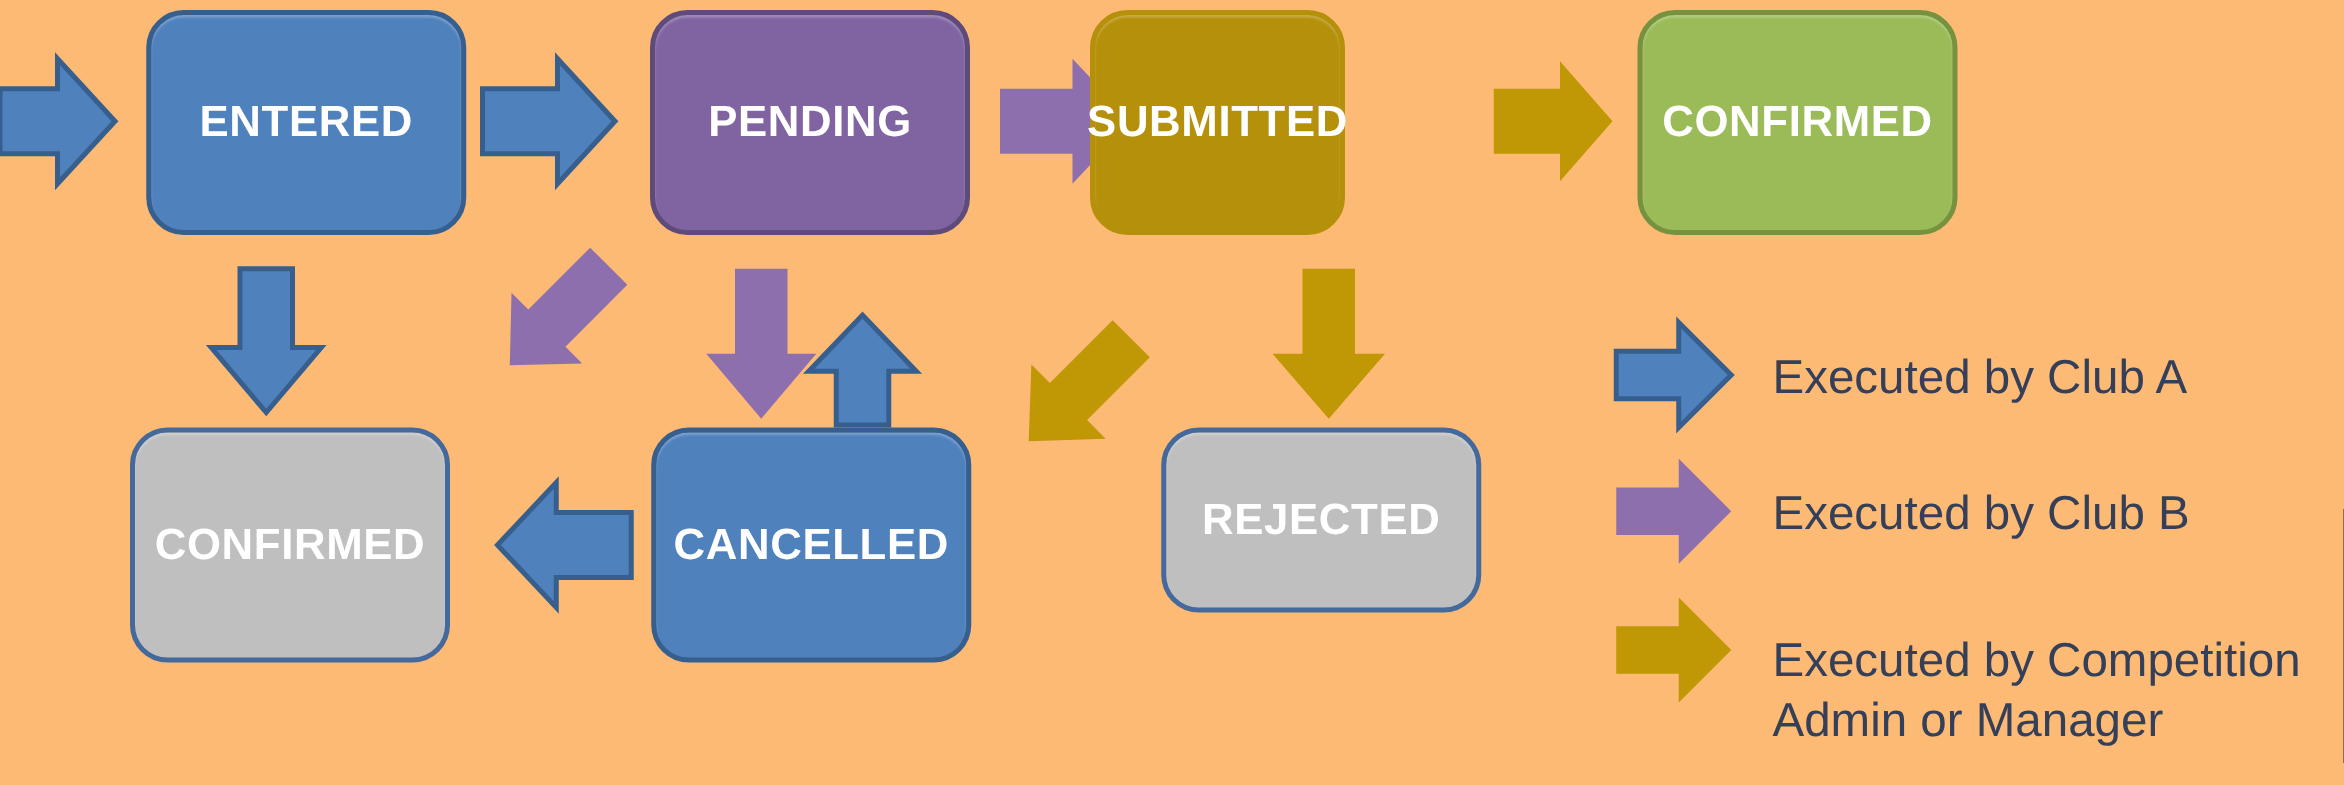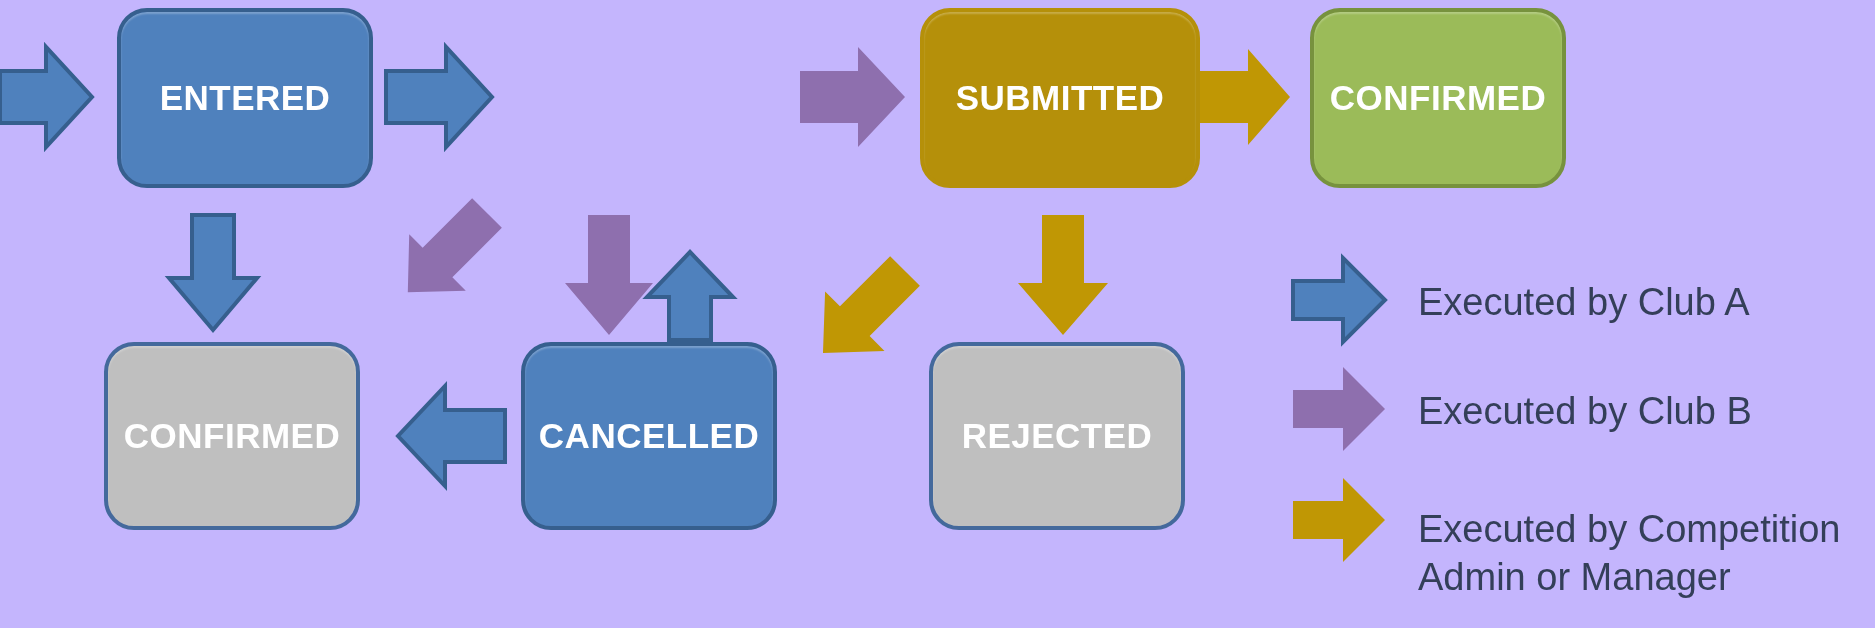--- a/index.html
+++ b/index.html
@@ -34,21 +34,21 @@
     line-height:48px;
     font-weight:normal;
   }
   .legend-row-1{top:278px;width:520px;}
   .legend-row-2{top:387px;width:520px;}
   .legend-row-3{top:505px;width:460px;}
 </style>
 </head>
 <body>
 
-<div id="stage" style="background: #c4b5fd;">
+<div id="stage" style="background: #fdba74;">
 
   <svg id="arrow-layer" width="1875" height="628" viewBox="0 0 1875 628">
       <polygon points="0,-26 46,-26 46,-50 92,0 46,50 46,26 0,26" transform="translate(0,97) rotate(0)" fill="#4f81bd" stroke="#365f8e" stroke-width="4"></polygon>
       <polygon points="0,-26 60,-26 60,-50 106,0 60,50 60,26 0,26" transform="translate(386,97) rotate(0)" fill="#4f81bd" stroke="#365f8e" stroke-width="4"></polygon>
       <polygon points="0,-26 58,-26 58,-50 105,0 58,50 58,26 0,26" transform="translate(800,97) rotate(0)" fill="#8e6fae"></polygon>
       <polygon points="0,-26 53,-26 53,-48 95,0 53,48 53,26 0,26" transform="translate(1195,97) rotate(0)" fill="#c09704"></polygon>
       <polygon points="0,-21 63,-21 63,-44 115,0 63,44 63,21 0,21" transform="translate(213,215) rotate(90)" fill="#4f81bd" stroke="#365f8e" stroke-width="4"></polygon>
       <polygon points="0,-21 70,-21 70,-40 112,0 70,40 70,21 0,21" transform="translate(487,213) rotate(135)" fill="#8e6fae"></polygon>
       <polygon points="0,-21 68,-21 68,-44 120,0 68,44 68,21 0,21" transform="translate(609,215) rotate(90)" fill="#8e6fae"></polygon>
       <polygon points="0,-21 43,-21 43,-43 88,0 43,43 43,21 0,21" transform="translate(690,340) rotate(-90)" fill="#4f81bd" stroke="#365f8e" stroke-width="4"></polygon>
@@ -56,33 +56,36 @@
       <polygon points="0,-21 68,-21 68,-45 120,0 68,45 68,21 0,21" transform="translate(1063,215) rotate(90)" fill="#c09704"></polygon>
       <polygon points="0,-26 60,-26 60,-50 107,0 60,50 60,26 0,26" transform="translate(505,436) rotate(180)" fill="#4f81bd" stroke="#365f8e" stroke-width="4"></polygon>
       <polygon points="0,-19 50,-19 50,-42 92,0 50,42 50,19 0,19" transform="translate(1293,300) rotate(0)" fill="#4f81bd" stroke="#365f8e" stroke-width="4"></polygon>
       <polygon points="0,-19 50,-19 50,-42 92,0 50,42 50,19 0,19" transform="translate(1293,409) rotate(0)" fill="#8e6fae"></polygon>
       <polygon points="0,-19 50,-19 50,-42 92,0 50,42 50,19 0,19" transform="translate(1293,520) rotate(0)" fill="#c09704"></polygon>
     </svg>
 
   <div class="state" style="left: 117px; top: 8px; width: 256px; height: 180px; background: rgb(79, 129, 189); border-color: rgb(54, 95, 142);">
     <span class="state-label" style="color: rgb(255, 255, 255);">ENTERED</span>
   </div>
-  <div class="state" style="left: 920px; top: 8px; width: 280px; height: 180px; background: rgb(181, 144, 10); border-color: rgb(181, 144, 10); align-items: center;">
+  <div class="state" style="left: 520px; top: 8px; width: 256px; height: 180px; background: rgb(128, 100, 162); border-color: rgb(95, 75, 121);">
+    <span class="state-label" style="color: rgb(255, 255, 255);">PENDING</span>
+  </div>
+  <div class="state" style="left: 872px; top: 8px; width: 204px; height: 180px; background: rgb(181, 144, 10); border-color: rgb(181, 144, 10); align-items: center;">
     <span class="state-label" style="color: rgb(255, 255, 255);">SUBMITTED</span>
   </div>
   <div class="state" style="left: 1310px; top: 8px; width: 256px; height: 180px; background: rgb(155, 187, 89); border-color: rgb(119, 146, 62);">
     <span class="state-label" style="color: rgb(255, 255, 255);">CONFIRMED</span>
   </div>
   <div class="state" style="left: 104px; top: 342px; width: 256px; height: 188px; background: rgb(191, 191, 191); border-color: rgb(68, 105, 156);">
     <span class="state-label" style="color: rgb(255, 255, 255);">CONFIRMED</span>
   </div>
   <div class="state" style="left: 521px; top: 342px; width: 256px; height: 188px; background: rgb(79, 129, 189); border-color: rgb(54, 95, 142);">
     <span class="state-label" style="color: rgb(255, 255, 255);">CANCELLED</span>
   </div>
-  <div class="state" style="left: 929px; top: 342px; width: 256px; height: 188px; background: rgb(191, 191, 191); border-color: rgb(68, 105, 156);">
+  <div class="state" style="left: 929px; top: 342px; width: 256px; height: 148px; background: rgb(191, 191, 191); border-color: rgb(68, 105, 156);">
     <span class="state-label" style="color: rgb(255, 255, 255);">REJECTED</span>
   </div>
 
   <div class="legend-label legend-row-1" style="color: rgb(52, 63, 89);">Executed by Club A</div>
   <div class="legend-label legend-row-2" style="color: rgb(52, 63, 89);">Executed by Club B</div>
   <div class="legend-label legend-row-3" style="color: rgb(52, 63, 89);">Executed by Competition Admin or Manager</div>
 
 </div>
 
 </body></html>

